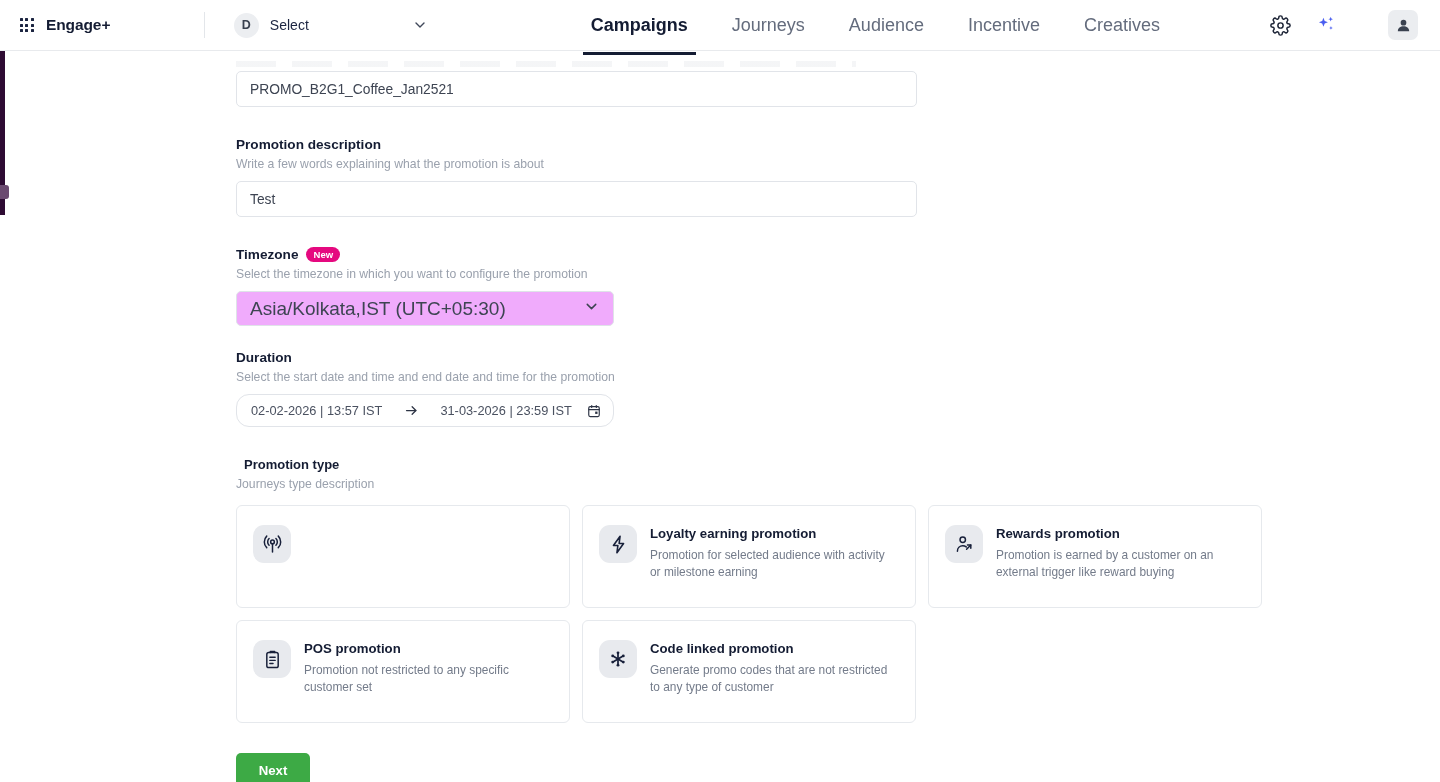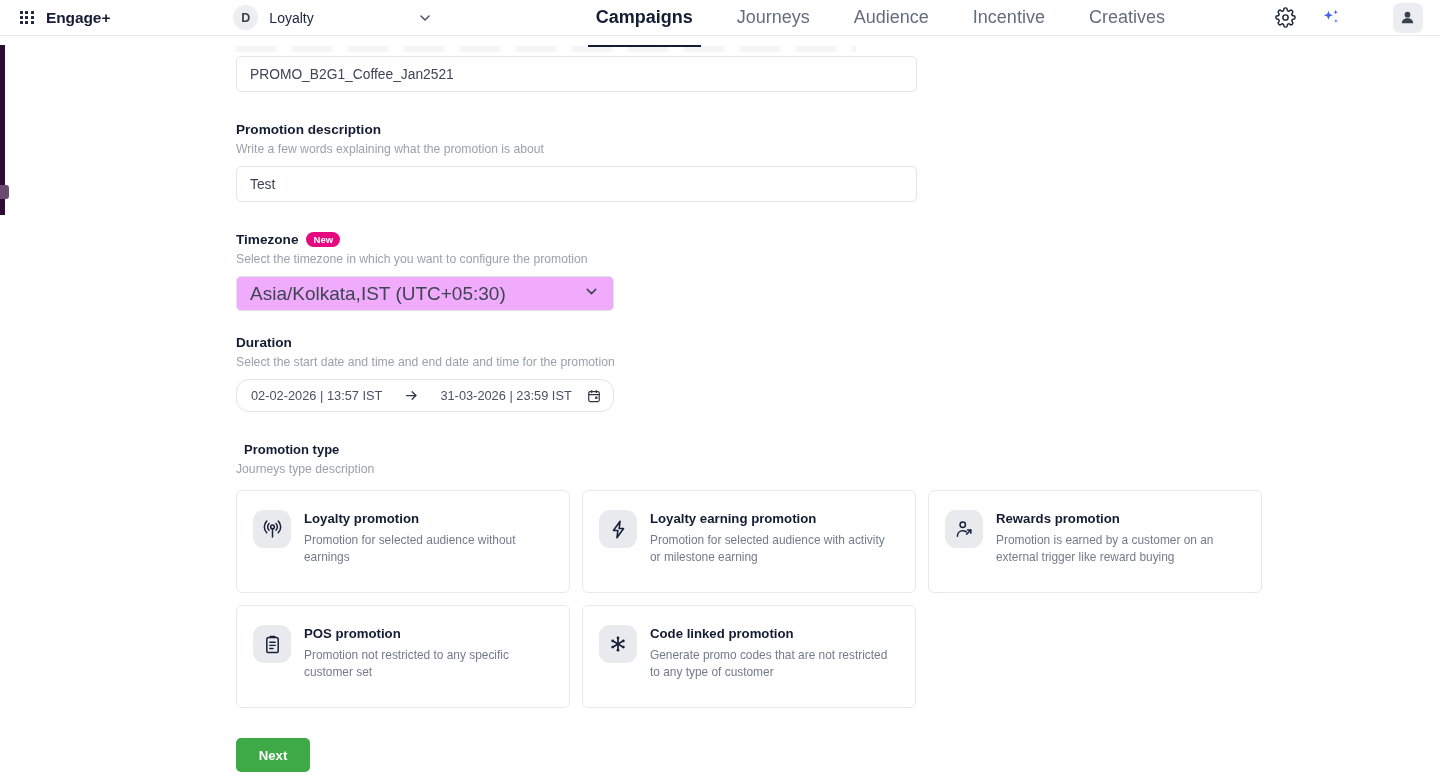--- a/index.html
+++ b/index.html
@@ -28,21 +28,21 @@
     top: 140px;
     width: 9px;
     height: 14px;
     background: #6b4a70;
     border-radius: 0 3px 3px 0;
   }
 
   
   .header {
     position: relative;
-    height: 36px;
+    height: 51px;
     background: #ffffff;
     border-bottom: 1px solid #e8eaed;
     display: flex;
     align-items: center;
     padding: 0 22px 0 20px;
     z-index: 10;
   }
 
   .brand {
     display: flex;
@@ -359,21 +359,21 @@
         <i></i>
         <i></i>
     </span>
     <span class="brand-name">Engage+</span>
   </div>
 
   <div class="hdr-divider"></div>
 
   <div class="workspace">
     <span class="ws-avatar">D</span>
-    <span class="ws-name">Loyalty</span>
+    <span class="ws-name">Select</span>
     <span class="ws-caret">
       <svg width="16" height="16" viewBox="0 0 24 24" fill="none" stroke="currentColor" stroke-width="2.1" stroke-linecap="round" stroke-linejoin="round">
           <polyline points="6 9 12 15 18 9"></polyline>
         </svg>
     </span>
   </div>
 
   <div class="nav">
     <div class="nav-item active">Campaigns</div>
     <div class="nav-item">Journeys</div>
@@ -474,24 +474,20 @@
     <div class="promo-card">
       <span class="promo-icon">
         <svg width="21" height="21" viewBox="0 0 24 24" fill="none" stroke="currentColor" stroke-width="1.7" stroke-linecap="round" stroke-linejoin="round">
           <circle cx="12" cy="9" r="2.1"></circle>
           <path d="M8.1 5.1a5.5 5.5 0 0 0 0 7.8"></path>
           <path d="M15.9 5.1a5.5 5.5 0 0 1 0 7.8"></path>
           <path d="M5.4 2.4a9.3 9.3 0 0 0 0 13.2"></path>
           <path d="M18.6 2.4a9.3 9.3 0 0 1 0 13.2"></path>
           <line x1="12" y1="11.3" x2="12" y2="20.5"></line>
         </svg>
-      </span>
-      <span class="promo-text">
-        <span class="promo-title">Loyalty promotion</span>
-        <span class="promo-desc" style="display:block">Promotion for selected audience without earnings</span>
       </span>
     </div>
 
     <div class="promo-card">
       <span class="promo-icon">
         <svg width="21" height="21" viewBox="0 0 24 24" fill="none" stroke="currentColor" stroke-width="1.8" stroke-linecap="round" stroke-linejoin="round">
           <path d="M13.8 2.5L6.2 13.1h5.1L10.2 21.5l7.6-10.6h-5.1z"></path>
         </svg>
       </span>
       <span class="promo-text">

